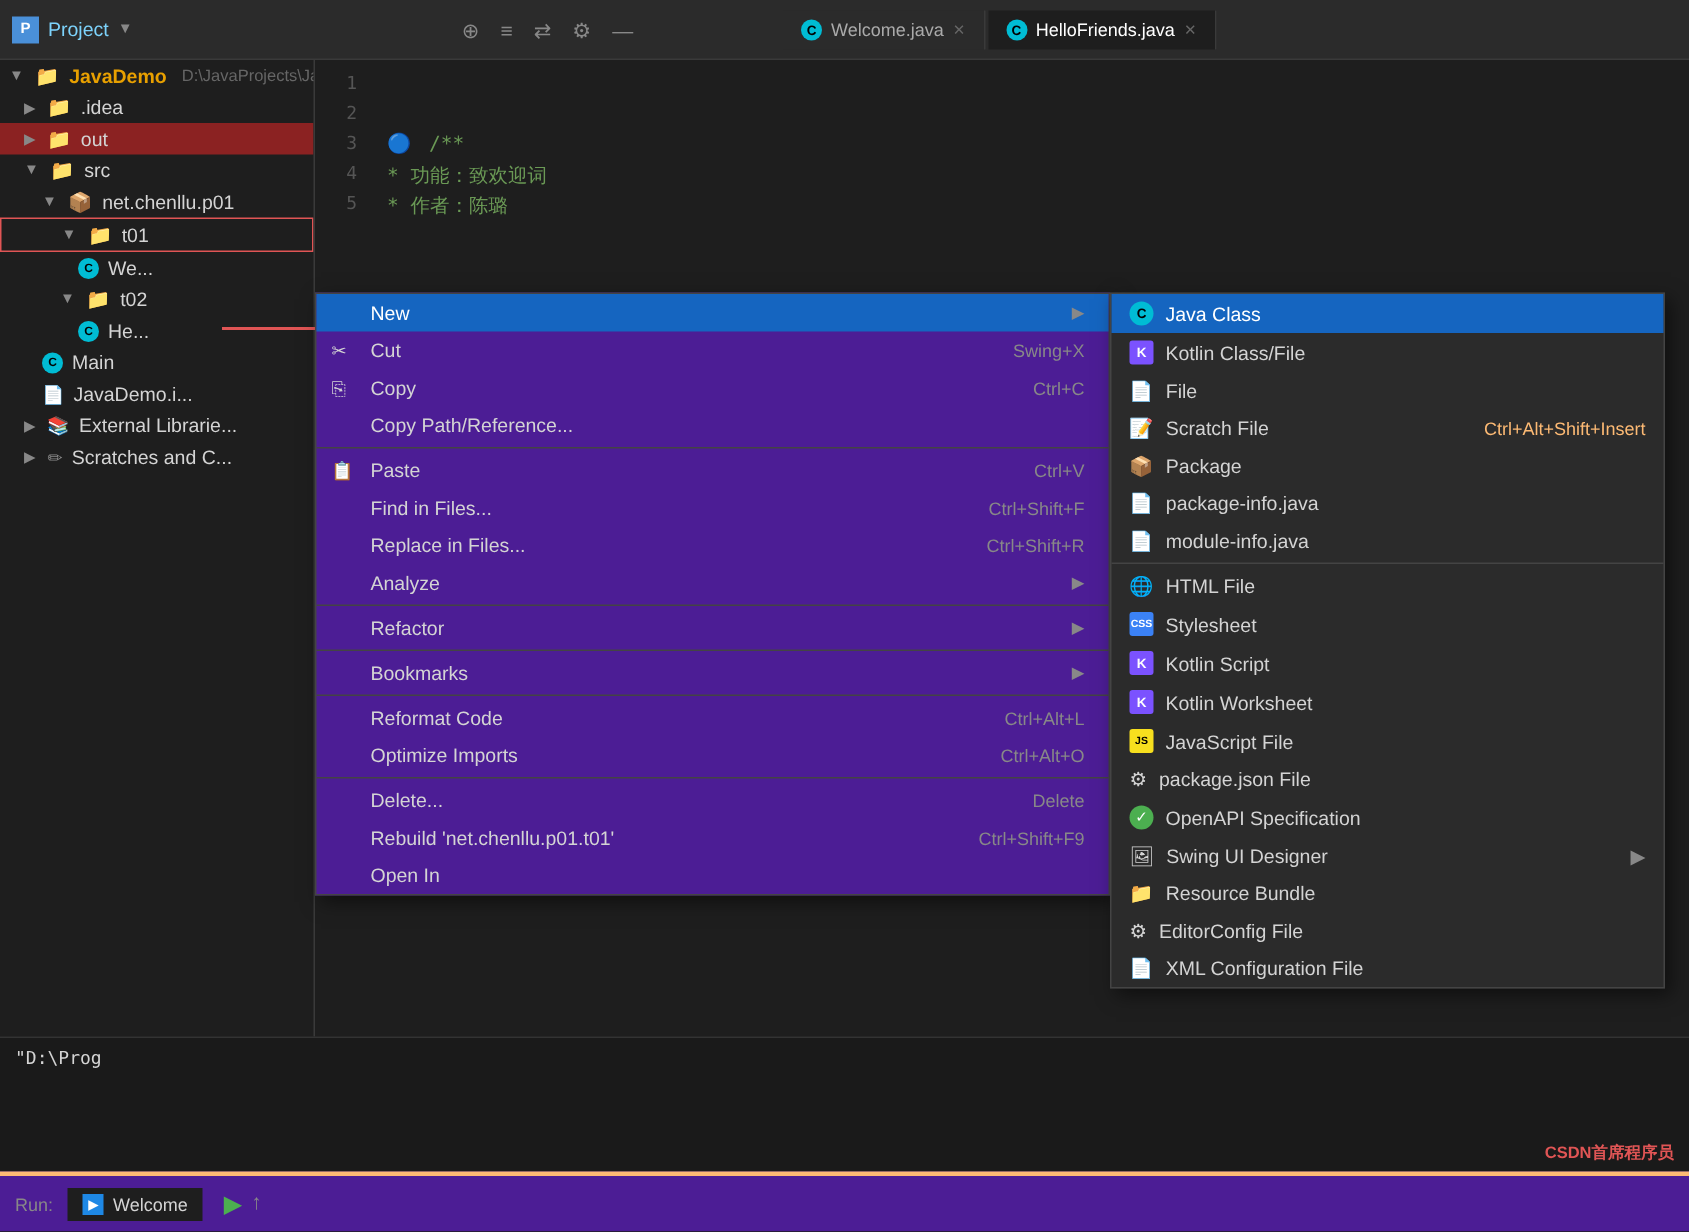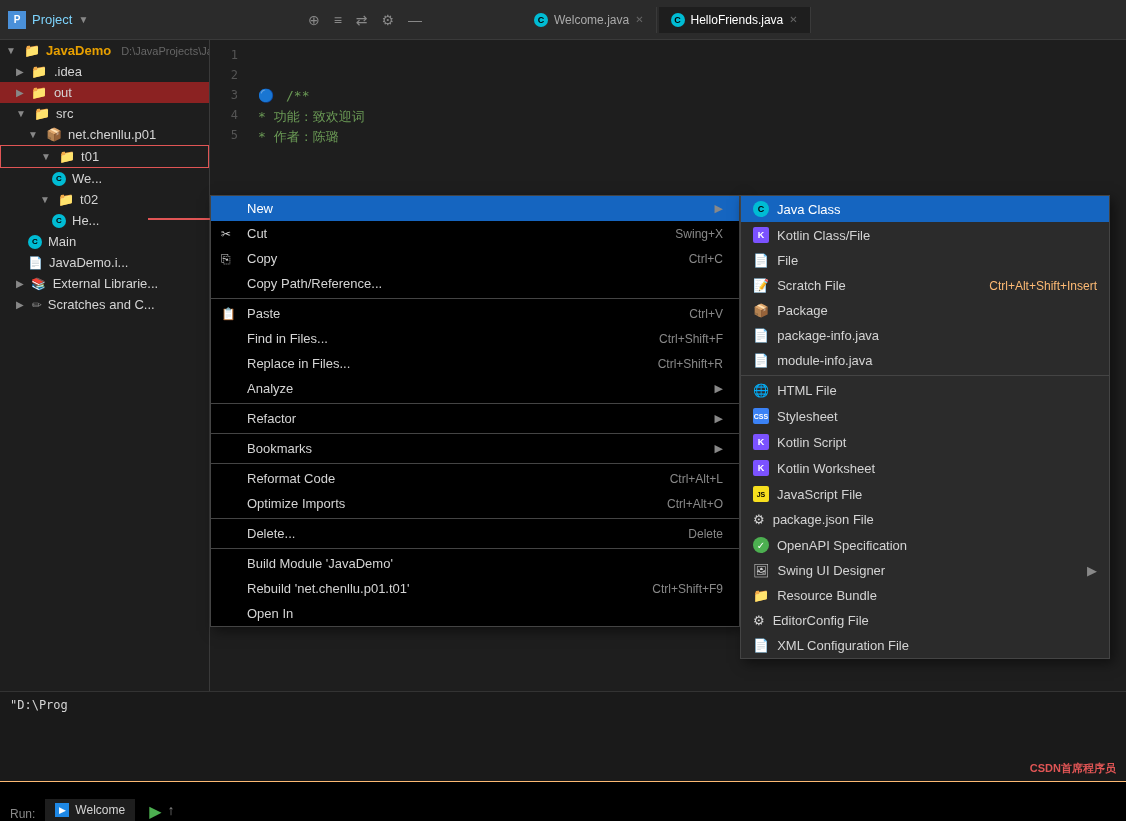--- a/index.html
+++ b/index.html
@@ -149,21 +149,21 @@
     .line-content { flex: 1; padding-left: 8px; }
     .kw { color: #569cd6; }
     .comment { color: #6a9955; }
 
     
     .context-menu {
       position: absolute;
       left: 210px;
       top: 195px;
       width: 530px;
-      background: #000000;
+      background: #4c1d95;
       border: 1px solid #444;
       z-index: 100;
       box-shadow: 4px 4px 12px rgba(0,0,0,0.5);
     }
     .menu-item {
       display: flex;
       align-items: center;
       justify-content: space-between;
       padding: 5px 16px 5px 36px;
       cursor: pointer;
@@ -202,26 +202,26 @@
       color: #d4d4d4;
     }
     .submenu-item.active { background: #1565c0; color: #fff; }
     .submenu-item .shortcut { margin-left: auto; color: #fdba74; font-size: 12px; }
     .submenu-separator { border-top: 1px solid #444; margin: 2px 0; }
     .submenu-arrow-r { margin-left: auto; color: #888; }
 
     
     .status-bar {
       height: 40px;
-      background: #000000;
-      display: flex;
-      align-items: flex-end;
+      background: #4c1d95;
+      display: flex;
+      align-items: center;
       padding: 0 10px;
       gap: 10px;
-      border-top: 1px solid #fdba74;
+      border-top: 3px solid #fdba74;
       position: absolute;
       bottom: 0;
       left: 0;
       right: 0;
     }
     .run-label { color: #888; font-size: 12px; }
     .run-tab {
       display: flex;
       align-items: center;
       gap: 6px;
@@ -460,23 +460,20 @@
   <div class="menu-item">
     <span>Optimize Imports</span>
     <span class="shortcut">Ctrl+Alt+O</span>
   </div>
 
   <div class="menu-item separator">
     <span>Delete...</span>
     <span class="shortcut">Delete</span>
   </div>
 
-  <div class="menu-item separator">
-    <span>Build Module 'JavaDemo'</span>
-  </div>
 
   <div class="menu-item">
     <span>Rebuild 'net.chenllu.p01.t01'</span>
     <span class="shortcut">Ctrl+Shift+F9</span>
   </div>
 
   <div class="menu-item">
     <span>Open In</span>
   </div>
 </div>

